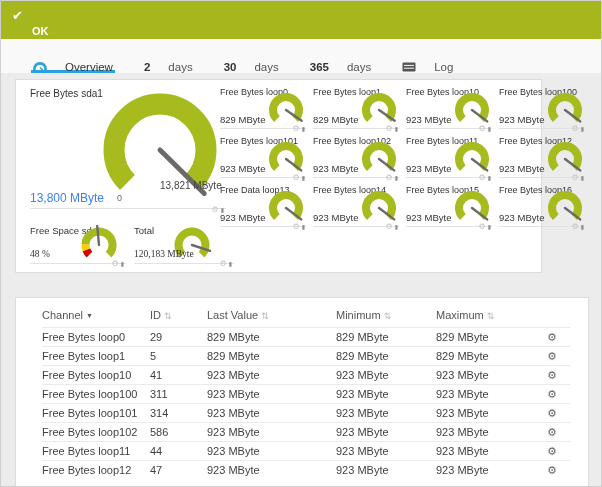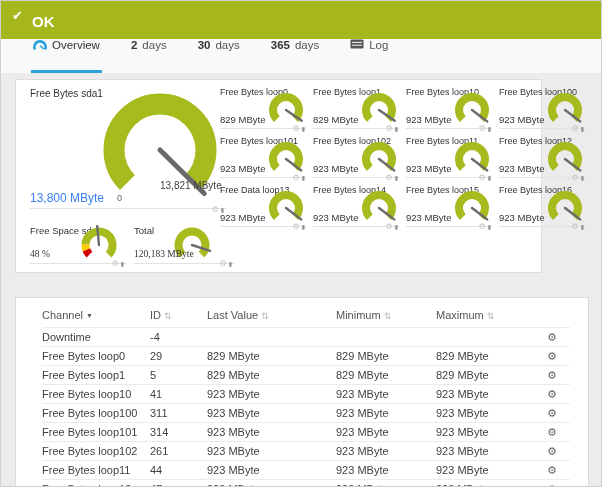--- a/index.html
+++ b/index.html
@@ -9,25 +9,25 @@
 
   
   .statusbar { position:absolute; left:0; top:0; width:602px; height:38px; background:#a6b71e; color:#fff; }
   .sb-check { position:absolute; left:11px; top:7px; font-size:13px; font-weight:bold; }
   .sb-line { position:absolute; left:30px; top:6px; font-size:15px; white-space:nowrap; }
   .sb-kind { font-style:italic; margin-right:5px; }
   .sb-flag { font-size:8px; vertical-align:super; color:rgba(255,255,255,.85); margin-left:2px; }
   .sb-stars { margin-left:14px; font-size:10px; letter-spacing:1px; vertical-align:2px; cursor:pointer; }
   .sb-stars .fill { color:#4e4f38; }
   .sb-stars .empty { color:rgba(255,255,255,.85); }
-  .sb-status { position:absolute; left:31px; top:12px; font-size:15px; font-weight:bold; }
+  .sb-status { position:absolute; left:31px; top:24px; font-size:11px; font-weight:bold; }
 
   
   .tabbar { position:absolute; left:0; top:38px; width:602px; height:34px; background:#f9f9f9; display:flex; align-items:stretch; padding-left:30px; }
-  .tab { display:flex; gap:5px; font-size:11.5px; color:#555; padding:0 2px; margin-right:27px; cursor:pointer; border-bottom:3px solid transparent; white-space:nowrap; }
+  .tab { display:flex; align-items:center; gap:18px; font-size:11.5px; color:#555; padding:0 2px; margin-right:27px; cursor:pointer; border-bottom:3px solid transparent; white-space:nowrap;margin-top:24px; }
   .tab.active { color:#333; border-bottom-color:#2aa3dc; }
   .tab .num { font-weight:bold; color:#333; }
   .ticon { display:inline-block; line-height:0; }
 
   
   .panel { position:absolute; background:#fff; border:1px solid #dcdcdc; }
   #panel-gauges { left:14px; top:78px; width:527px; height:194px; }
   #panel-table  { left:14px; top:296px; width:574px; height:200px; }
 
   .cell-title { font-size:9.5px; color:#333; white-space:nowrap; }
@@ -331,28 +331,20 @@
           <th><span>Channel</span><span class="sort-desc">▼</span></th>
           <th><span>ID</span><span class="sort-both">⇅</span></th>
           <th><span>Last Value</span><span class="sort-both">⇅</span></th>
           <th><span>Minimum</span><span class="sort-both">⇅</span></th>
           <th><span>Maximum</span><span class="sort-both">⇅</span></th>
           <th></th>
         </tr>
       </thead>
       <tbody>
         <tr>
-          <td>Downtime</td>
-          <td>-4</td>
-          <td></td>
-          <td></td>
-          <td></td>
-          <td><span class="row-gear">⚙</span></td>
-        </tr>
-        <tr>
           <td>Free Bytes loop0</td>
           <td>29</td>
           <td>829 MByte</td>
           <td>829 MByte</td>
           <td>829 MByte</td>
           <td><span class="row-gear">⚙</span></td>
         </tr>
         <tr>
           <td>Free Bytes loop1</td>
           <td>5</td>
@@ -380,21 +372,21 @@
         <tr>
           <td>Free Bytes loop101</td>
           <td>314</td>
           <td>923 MByte</td>
           <td>923 MByte</td>
           <td>923 MByte</td>
           <td><span class="row-gear">⚙</span></td>
         </tr>
         <tr>
           <td>Free Bytes loop102</td>
-          <td>261</td>
+          <td>586</td>
           <td>923 MByte</td>
           <td>923 MByte</td>
           <td>923 MByte</td>
           <td><span class="row-gear">⚙</span></td>
         </tr>
         <tr>
           <td>Free Bytes loop11</td>
           <td>44</td>
           <td>923 MByte</td>
           <td>923 MByte</td>

